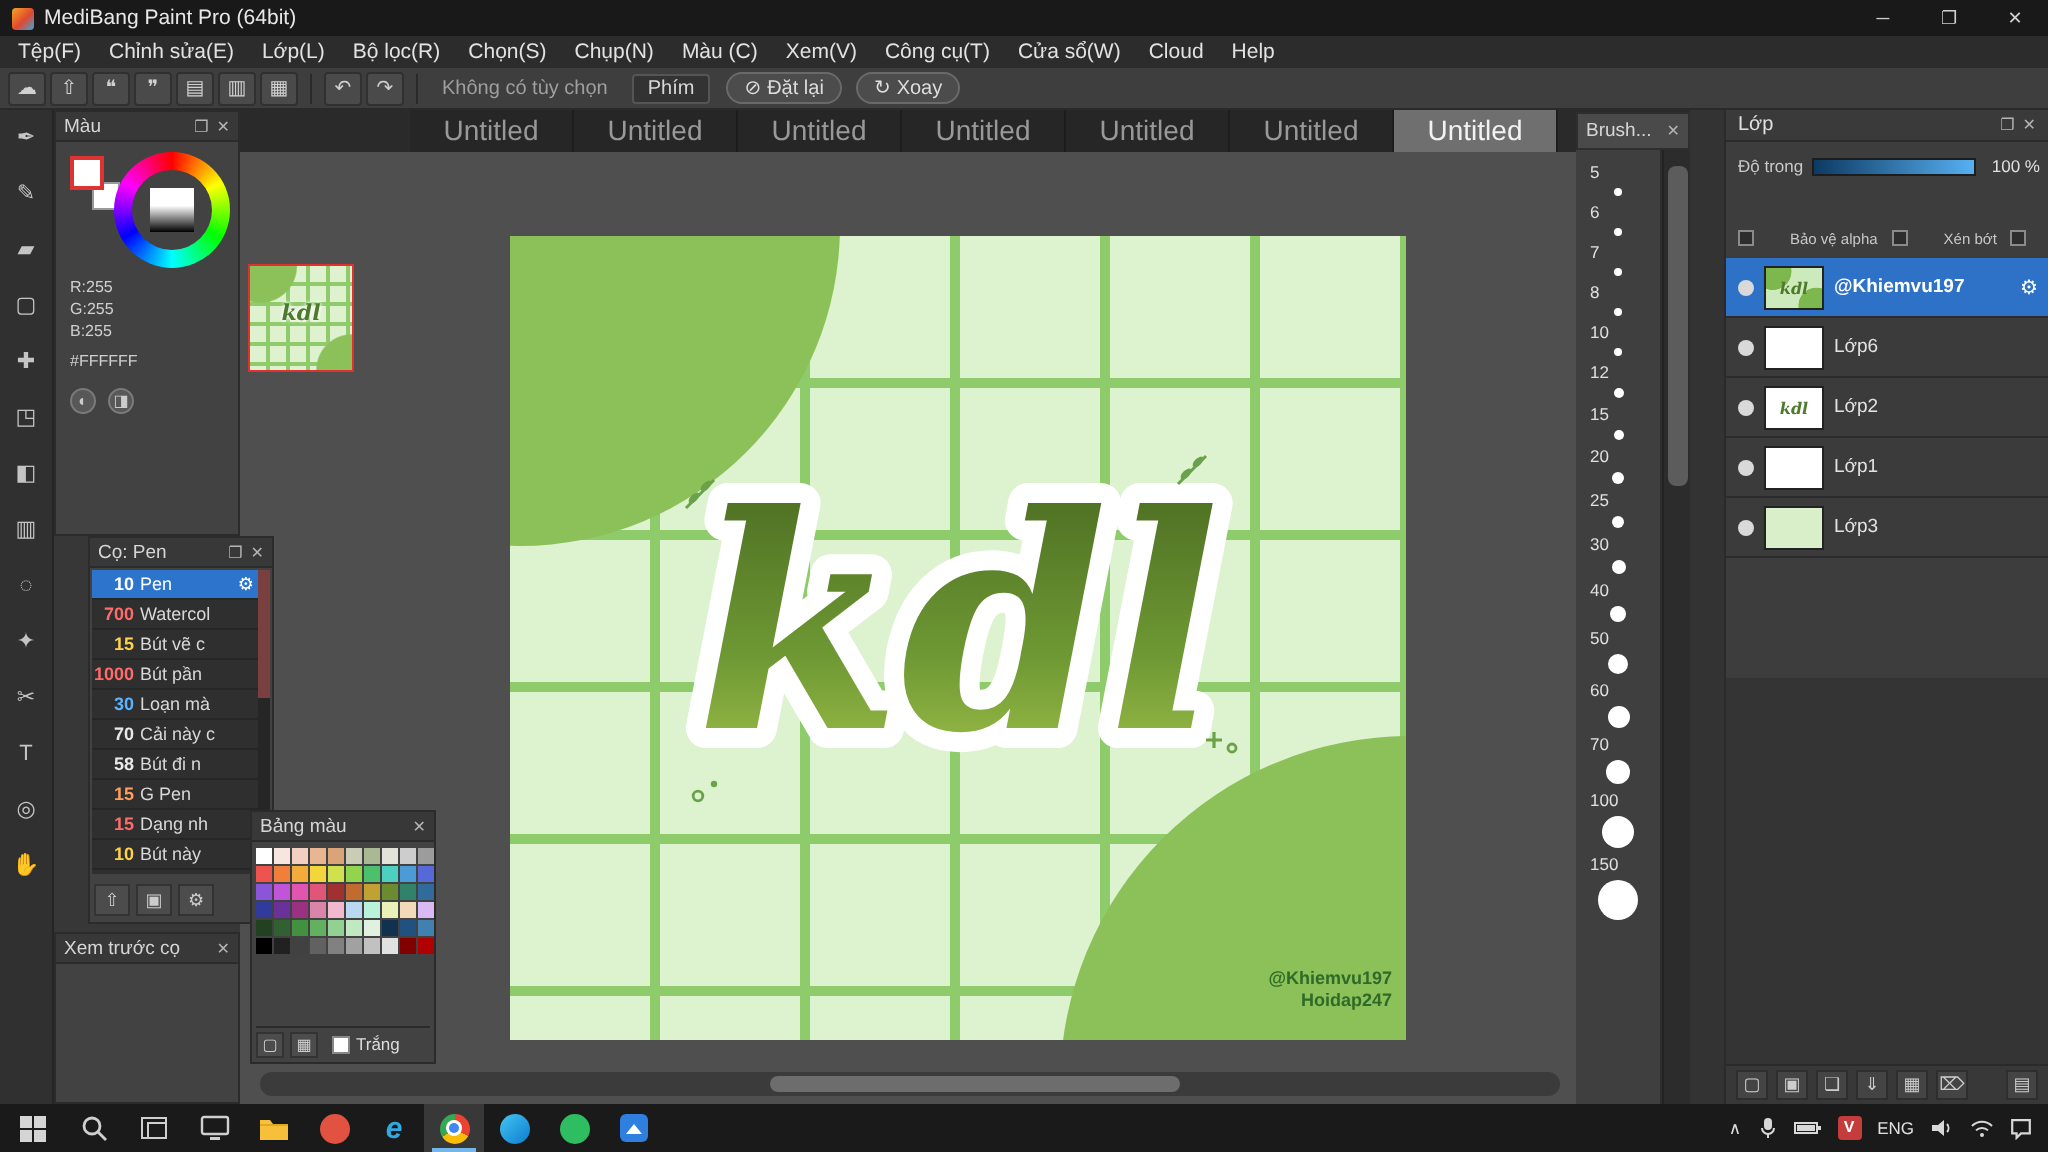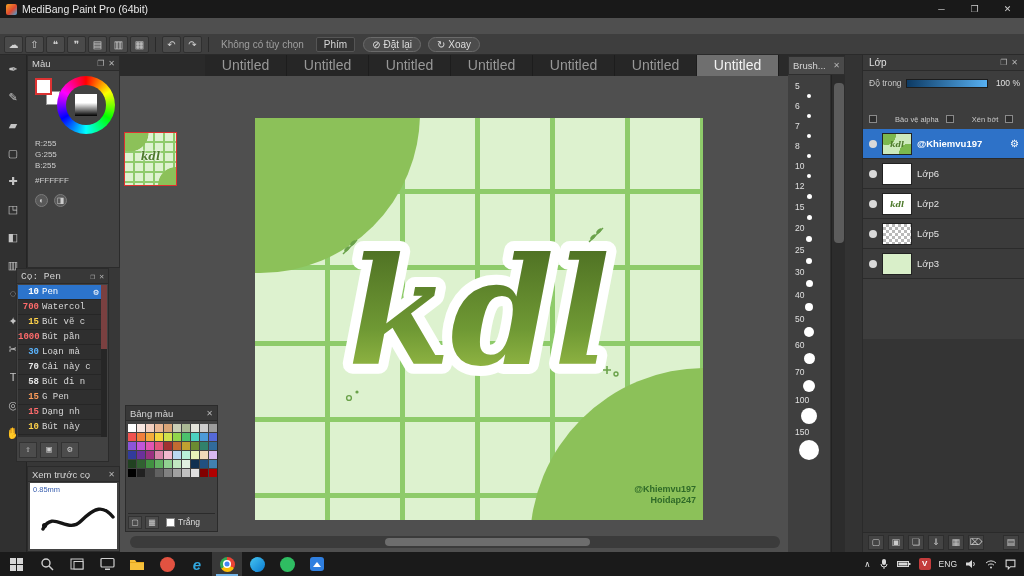--- a/index.html
+++ b/index.html
@@ -52,21 +52,21 @@
 .wheel{position:absolute;right:4px;top:20px;width:58px;height:58px;border-radius:50%;background:conic-gradient(#f00,#ff0,#0f0,#0ff,#00f,#f0f,#f00);}
 .winner{position:absolute;inset:9px;border-radius:50%;background:#424242;}
 .svbox{position:absolute;left:50%;top:50%;width:22px;height:22px;transform:translate(-50%,-50%);background:linear-gradient(to top,#000,rgba(0,0,0,0) 60%),#fff;}
 .rgbbox{position:absolute;left:7px;top:82px;}
 .rgbline{font-size:8px;color:#cfcfcf;line-height:11px;}
 .hexline{position:absolute;left:7px;top:120px;font-size:8px;color:#cfcfcf;}
 .cp-btns{position:absolute;left:7px;top:138px;display:flex;gap:6px;}
 .rd{width:13px;height:13px;border-radius:50%;background:#585858;border:1px solid #7a7a7a;font-size:8px;line-height:11px;text-align:center;color:#ccc;}
 
 
-.brush-panel{left:16px;top:213px;width:93px;height:194px;font-family:Liberation Mono, monospace;}
+.brush-panel{left:44px;top:213px;width:93px;height:194px;}
 .brush-list{position:absolute;left:1px;top:16px;right:7px;bottom:24px;overflow:hidden;background:#2f2f2f;}
 .brush-row{display:flex;align-items:center;height:15px;border-bottom:1px solid #262626;background:#2f2f2f;}
 .brush-row.sel{background:#2c74cc;}
 .bsize{width:24px;text-align:right;font-size:9px;padding-right:3px;font-weight:bold;}
 .bname{flex:1;font-size:9px;color:#d8d8d8;white-space:nowrap;overflow:hidden;}
 .sel .bname{color:#fff;}
 .bgear{font-size:9px;color:#fff;margin-right:2px;}
 .mini-scroll{position:absolute;right:1px;top:16px;width:6px;bottom:24px;background:#262626;}
 .mini-thumb{position:absolute;top:0;left:0;right:0;height:42%;background:#7a4040;}
 .brush-tools{position:absolute;left:2px;bottom:2px;height:18px;display:flex;gap:3px;align-items:center;}
@@ -185,20 +185,34 @@
   <div class="titlebar">
     <span class="appicon"></span>
     <span class="wtitle">MediBang Paint Pro (64bit)</span>
     <div class="winbtns">
       <span class="winbtn">─</span>
       <span class="winbtn">❐</span>
       <span class="winbtn">✕</span>
     </div>
   </div>
 
+  <div class="menubar">
+      <div class="menu-item">Tệp(F)</div>
+      <div class="menu-item">Chỉnh sửa(E)</div>
+      <div class="menu-item">Lớp(L)</div>
+      <div class="menu-item">Bộ lọc(R)</div>
+      <div class="menu-item">Chọn(S)</div>
+      <div class="menu-item">Chụp(N)</div>
+      <div class="menu-item">Màu (C)</div>
+      <div class="menu-item">Xem(V)</div>
+      <div class="menu-item">Công cụ(T)</div>
+      <div class="menu-item">Cửa sổ(W)</div>
+      <div class="menu-item">Cloud</div>
+      <div class="menu-item">Help</div>
+    </div>
 
   <div class="toolbar">
     <div class="tb-group">
         <span class="tb-icon">☁</span>
         <span class="tb-icon">⇧</span>
         <span class="tb-icon">❝</span>
         <span class="tb-icon">❞</span>
         <span class="tb-icon">▤</span>
         <span class="tb-icon">▥</span>
         <span class="tb-icon">▦</span>
@@ -335,27 +349,20 @@
           <span class="btool">▣</span>
           <span class="btool">⚙</span>
         </div>
     </div>
 
     <div class="panel preview-panel">
       <div class="panel-header">
         <span class="ph-title">Xem trước cọ</span>
         <span class="ph-ic">✕</span>
       </div>
-      <div class="pv-body">
-        <span class="pv-size">0.85mm</span>
-        <span class="pv-dot"></span>
-        <svg class="pv-stroke" width="78" height="48" viewBox="0 0 78 48">
-          <path d="M4 32 C 14 12, 28 38, 42 24 S 64 8, 74 20" stroke="#151515" stroke-width="3.4" fill="none" stroke-linecap="round"></path>
-        </svg>
-      </div>
     </div>
 
     <div class="pattern-panel">
       <div class="pt-header">
         <span class="ph-title">Hoa ti...</span>
         <span class="ph-ic">✕</span>
       </div>
       <div class="pt-search">
         <svg width="11" height="11" viewBox="0 0 14 14">
           <circle cx="6" cy="6" r="4" fill="none" stroke="#cfcfcf" stroke-width="1.6"></circle>
@@ -534,22 +541,22 @@
           </div>
           <div class="layer-row">
             <span class="eye"></span>
             <span class="lthumb th-text">
               <span>kdl</span>
             </span>
             <span class="lname">Lớp2</span>
           </div>
           <div class="layer-row">
             <span class="eye"></span>
-            <span class="lthumb th-checker"></span>
-            <span class="lname">Lớp5</span>
+            <span class="lthumb th-white"></span>
+            <span class="lname">Lớp1</span>
           </div>
           <div class="layer-row">
             <span class="eye"></span>
             <span class="lthumb th-lightgreen"></span>
             <span class="lname">Lớp3</span>
           </div>
         </div>
       <div class="lp-bottom">
           <span class="lbtn">▢</span>
           <span class="lbtn">▣</span>

